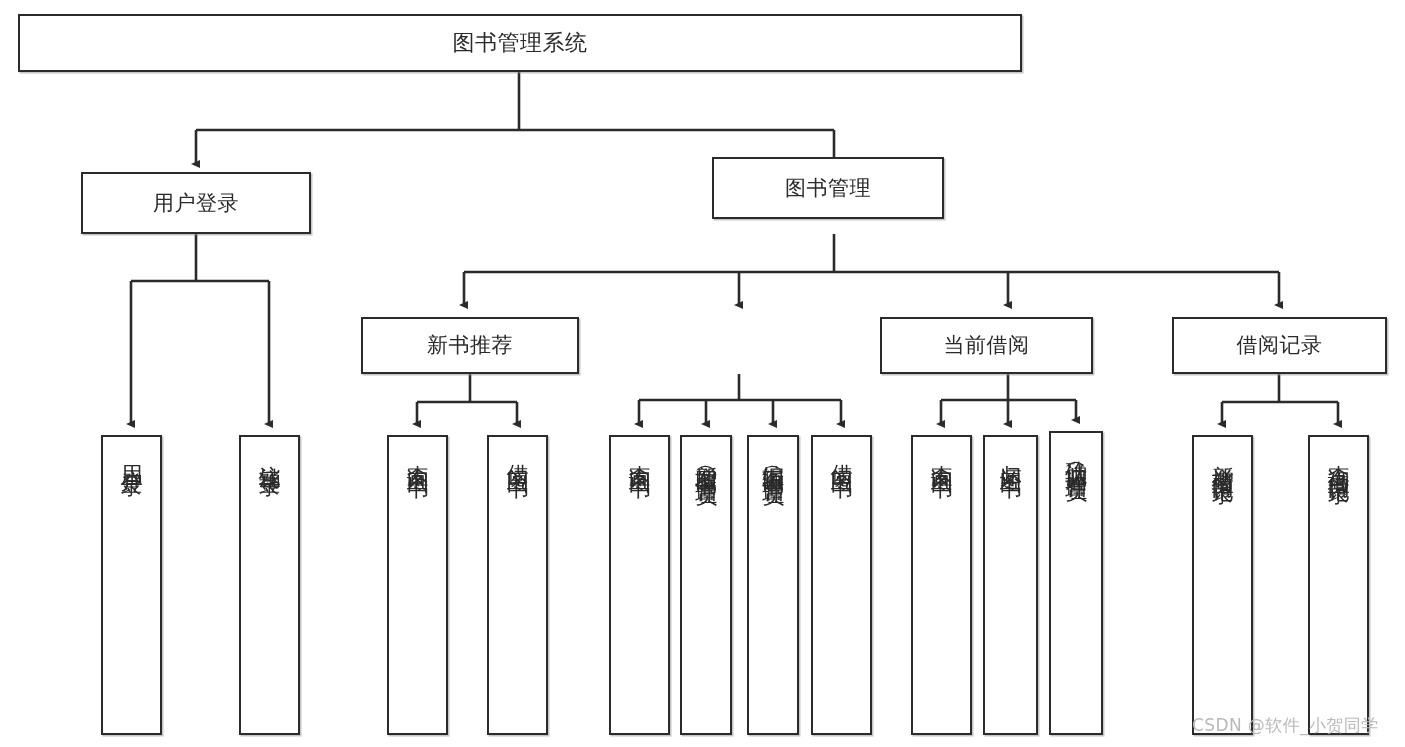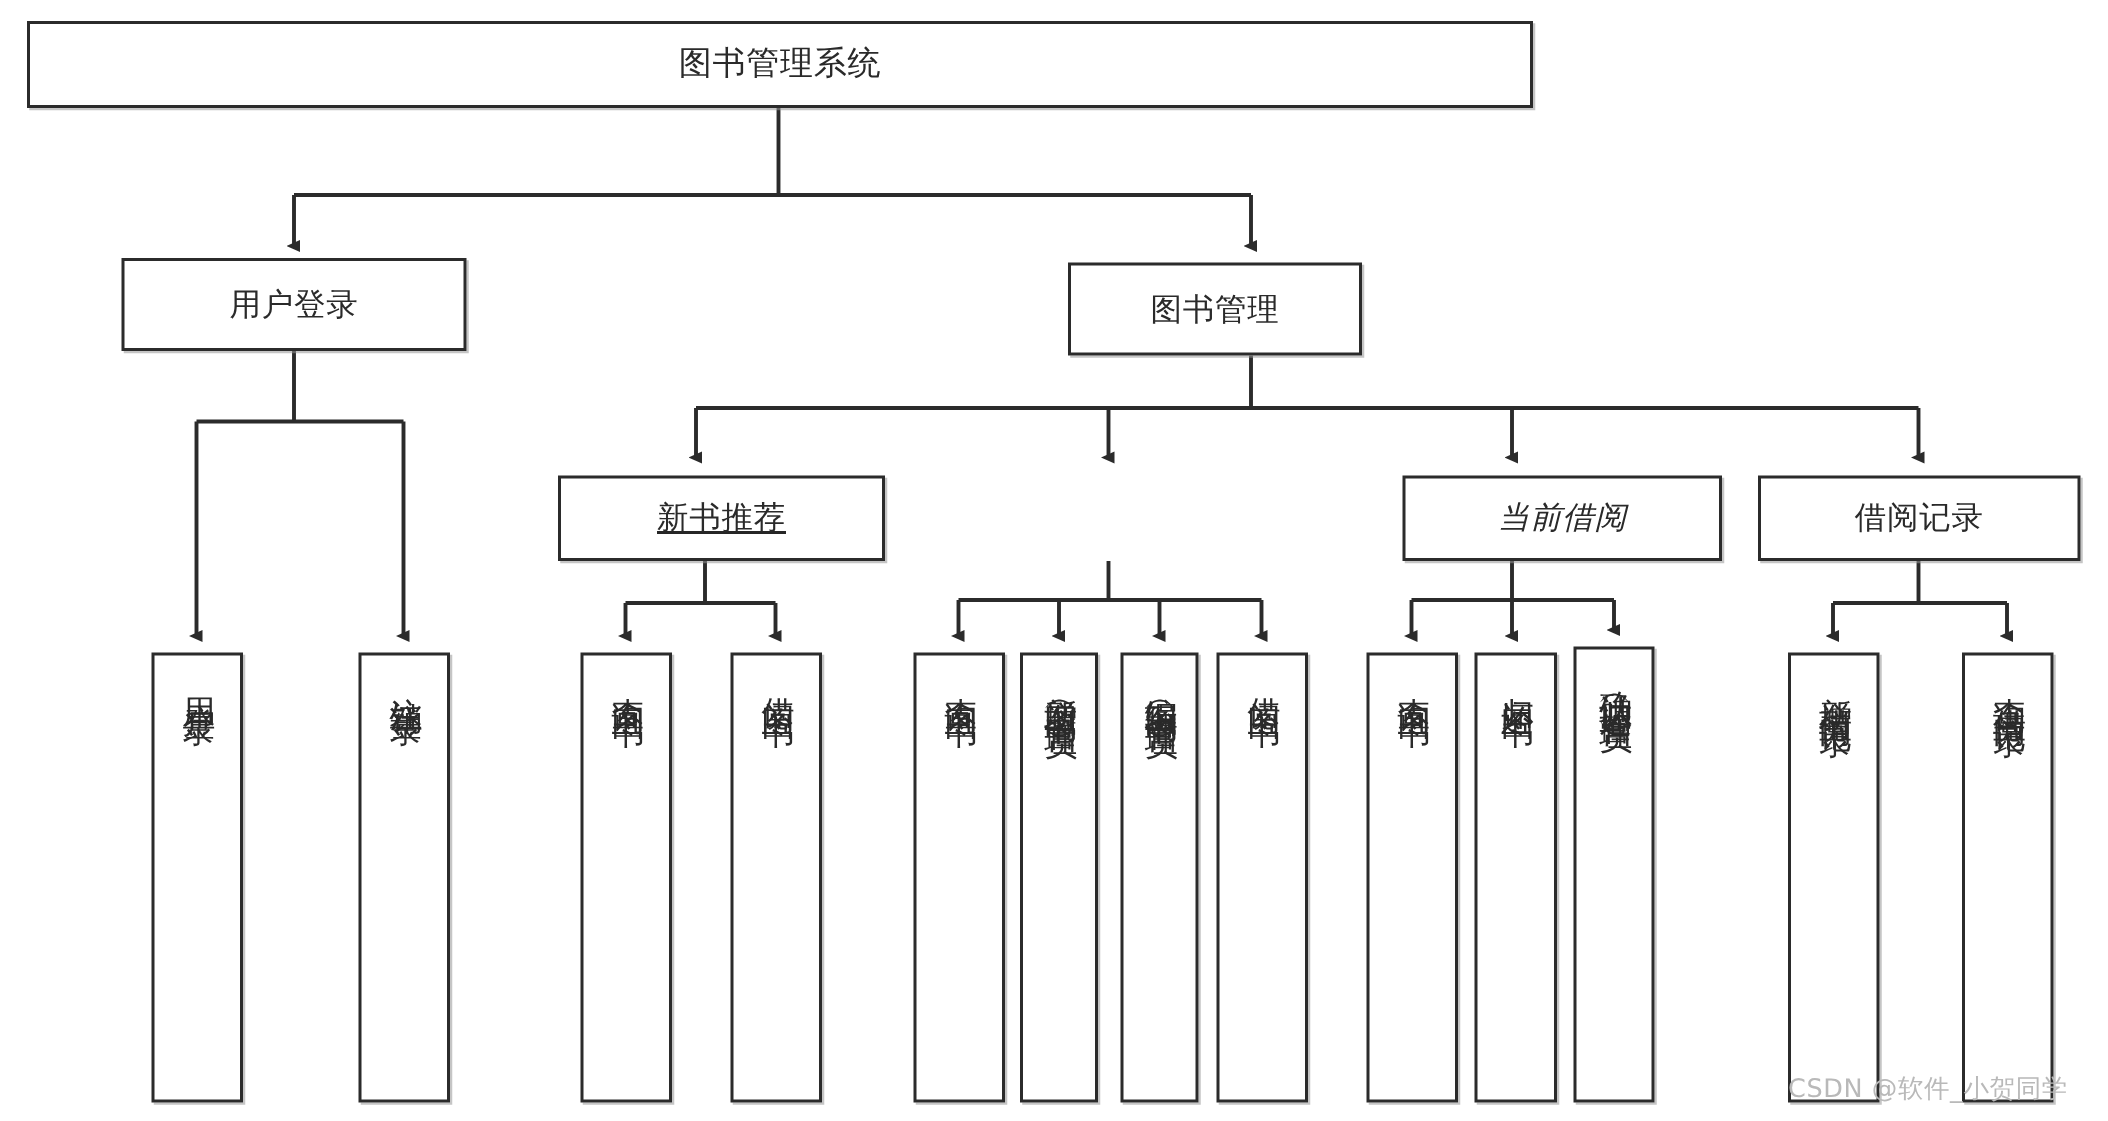--- a/index.html
+++ b/index.html
@@ -130,30 +130,30 @@
   </svg>
 
   <div class="node horiz root" style="left:18px; top:14px; width:1004px; height:58px;">
     <span class="label">图书管理系统</span>
   </div>
 
   <div class="node horiz" style="left:81px; top:172px; width:230px; height:62px;">
     <span class="label">用户登录</span>
   </div>
 
-  <div class="node horiz" style="left:712px; top:175px; width:196px; height:62px;">
+  <div class="node horiz" style="left:712px; top:157px; width:232px; height:62px;">
     <span class="label">图书管理</span>
   </div>
 
-  <div class="node horiz" style="left:372px; top:317px; width:218px; height:57px;text-decoration:underline;">
+  <div class="node horiz" style="left:361px; top:317px; width:218px; height:57px;">
     <span class="label">新书推荐</span>
   </div>
 
 
-  <div class="node horiz" style="left:935px; top:317px; width:213px; height:57px;font-style:italic;">
+  <div class="node horiz" style="left:880px; top:317px; width:213px; height:57px;">
     <span class="label">当前借阅</span>
   </div>
 
   <div class="node horiz" style="left:1172px; top:317px; width:215px; height:57px;">
     <span class="label">借阅记录</span>
   </div>
 
   <div class="node vert" style="left:101px; top:435px; width:61px; height:300px;">
     <span class="label">用户登录</span>
   </div>

